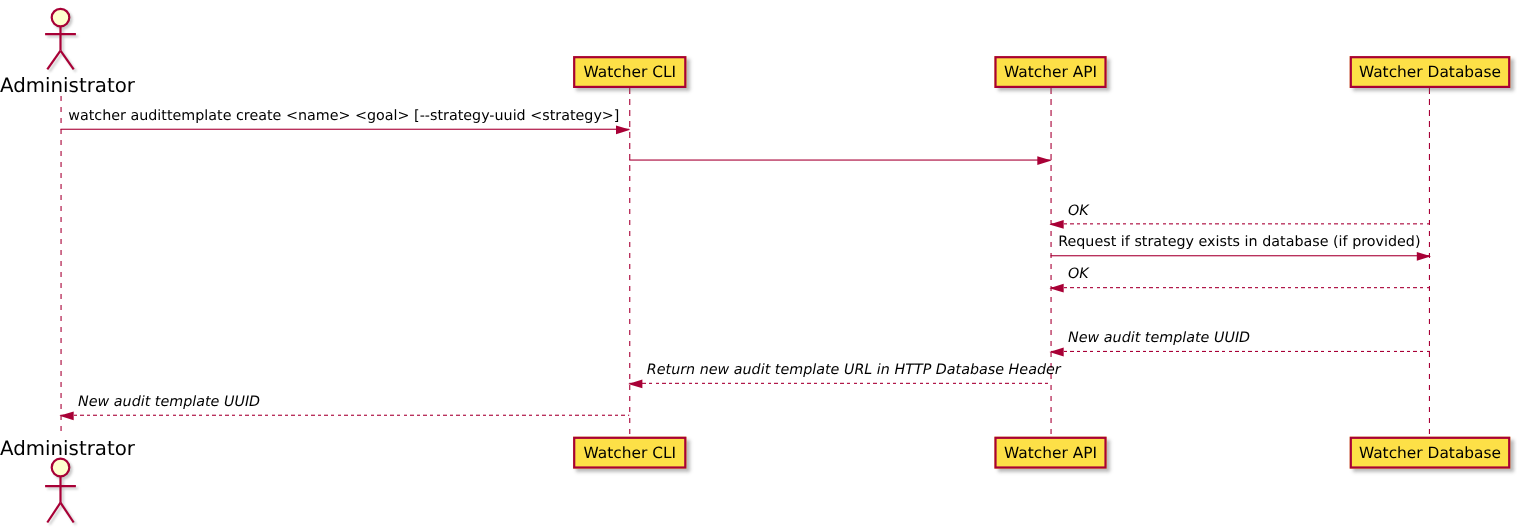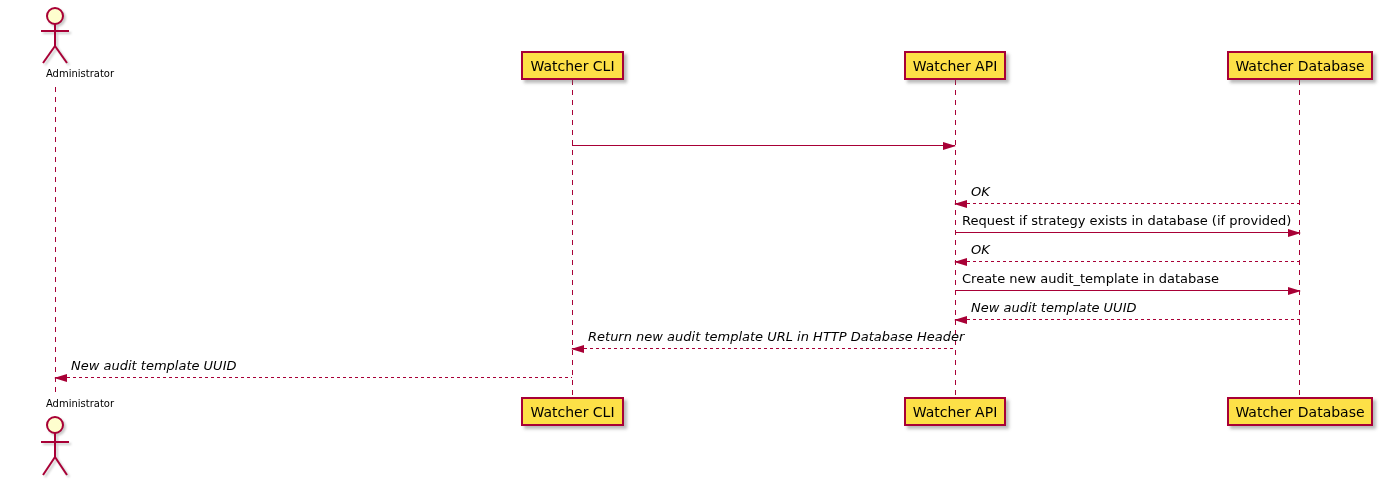--- a/index.html
+++ b/index.html
@@ -24,23 +24,22 @@
     border:2px solid #A80036;
     box-shadow:3px 3px 3px rgba(105,105,105,0.45);
     display:flex;align-items:center;justify-content:center;
     font-size:14px;
     white-space:nowrap;
   }
   .actor-label{
     position:absolute;
     width:112px;left:0;
     text-align:center;
-    font-size:10px;
+    font-size:18px;
     white-space:nowrap;
-    padding-left:24px;
   }
   .actor-figure{
     position:absolute;
     filter:drop-shadow(2px 2px 1px rgba(120,120,120,0.4));
   }
   .msg{position:absolute;height:20px;}
   .msg-label{
     position:absolute;
     bottom:5px;left:7px;
     white-space:nowrap;
@@ -80,20 +79,25 @@
   <div class="participant" style="left:521px;top:51px;width:103px;">
     <span>Watcher CLI</span>
   </div>
   <div class="participant" style="left:904px;top:51px;width:102px;">
     <span>Watcher API</span>
   </div>
   <div class="participant" style="left:1227px;top:51px;width:146px;">
     <span>Watcher Database</span>
   </div>
 
+  <div class="msg solid" style="left:55px;top:98px;width:517px;">
+    <span class="msg-label">watcher audittemplate create &lt;name&gt; &lt;goal&gt; [--strategy-uuid &lt;strategy&gt;]</span>
+    <div class="msg-line"></div>
+    <div class="arrowhead right"></div>
+  </div>
 
   <div class="msg solid" style="left:572px;top:126px;width:383px;">
     <div class="msg-line"></div>
     <div class="arrowhead right"></div>
   </div>
 
 
   <div class="msg dashed reply" style="left:955px;top:184px;width:345px;">
     <span class="msg-label">OK</span>
     <div class="msg-line"></div>
@@ -105,25 +109,20 @@
     <div class="msg-line"></div>
     <div class="arrowhead right"></div>
   </div>
 
   <div class="msg dashed reply" style="left:955px;top:242px;width:345px;">
     <span class="msg-label">OK</span>
     <div class="msg-line"></div>
     <div class="arrowhead left"></div>
   </div>
 
-  <div class="msg solid" style="left:955px;top:271px;width:345px;">
-    <span class="msg-label">Create new audit_template in database</span>
-    <div class="msg-line"></div>
-    <div class="arrowhead right"></div>
-  </div>
 
   <div class="msg dashed reply" style="left:955px;top:300px;width:345px;">
     <span class="msg-label">New audit template UUID</span>
     <div class="msg-line"></div>
     <div class="arrowhead left"></div>
   </div>
 
   <div class="msg dashed reply" style="left:572px;top:329px;width:383px;">
     <span class="msg-label">Return new audit template URL in HTTP Database Header</span>
     <div class="msg-line"></div>

